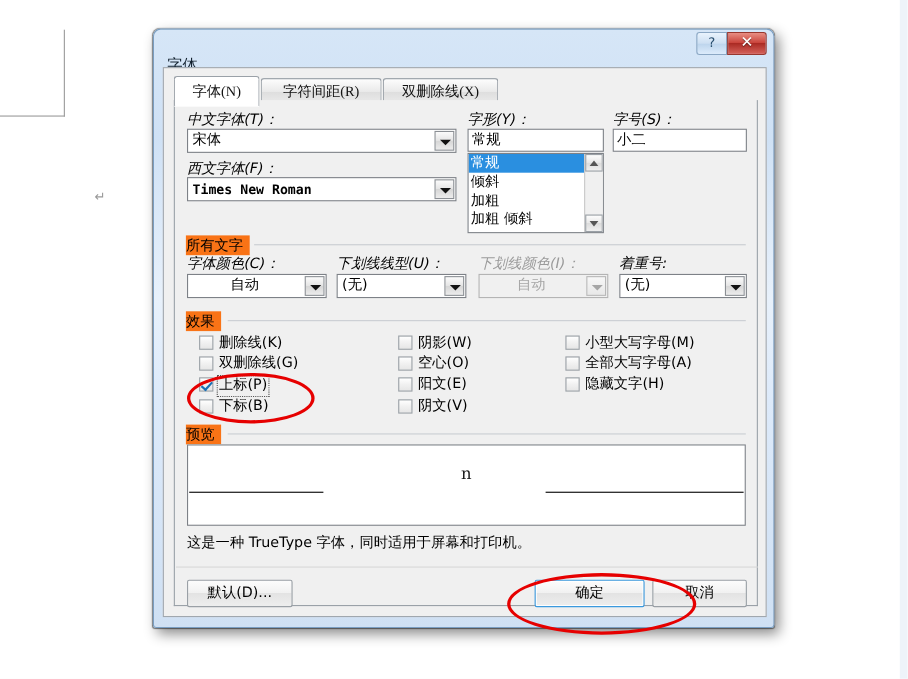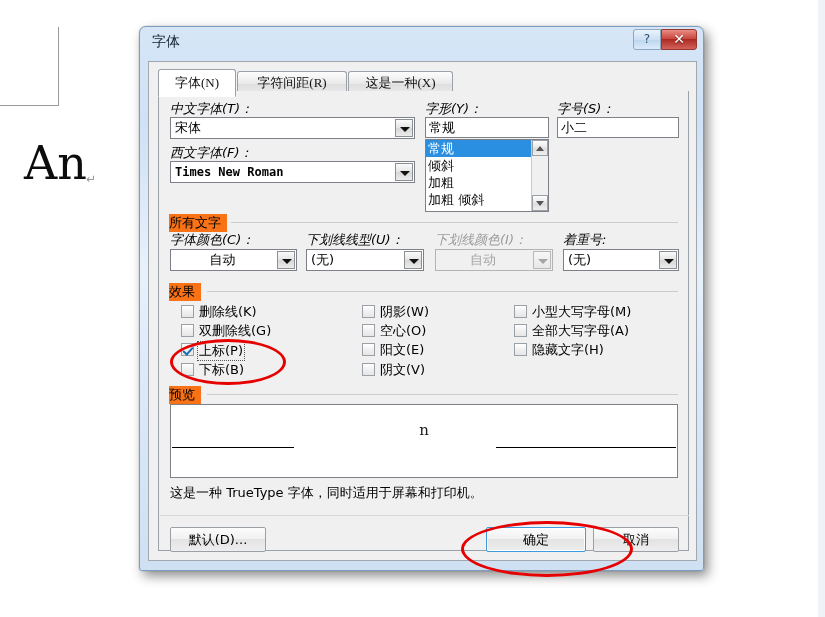--- a/index.html
+++ b/index.html
@@ -41,21 +41,21 @@
     background:linear-gradient(to bottom,#d6e6f7 0%,#cfe1f5 18%,#e8f1fb 45%,#ddeafa 62%,#cfe0f3 100%);
     box-shadow:4px 5px 12px rgba(0,0,0,.45), 0 0 1px rgba(0,0,0,.5);
     border:1px solid #7a9ec2;
     box-sizing:border-box;
     padding:0;
   }
   #titlebar{
     position:absolute;left:0;top:0;width:100%;height:34px;
   }
   #dlg-title{
-    position:absolute;left:12px;top:6px;
+    position:absolute;left:12px;top:24px;
     font-size:14px;color:#11202e;
     font-family:"DejaVu Sans","Liberation Sans",sans-serif;
   }
   .sysbtn{
     position:absolute;top:2px;height:21px;border:1px solid #8ba7c4;
     box-sizing:border-box;text-align:center;line-height:19px;font-size:12px;
   }
   #help-btn{
     right:42px;width:28px;
     background:linear-gradient(to bottom,#e9f3fd,#cddff2 50%,#bcd4ec 51%,#dcebfb);
@@ -219,39 +219,38 @@
     position:absolute;box-sizing:border-box;
     border:3px solid #e60000;border-radius:50%;
     background:transparent;pointer-events:none;
   }
 </style>
 </head>
 <body>
 
 <div id="doc-bg">
   <div id="margin-mark"></div>
-  <div id="doc-text">An</div>
   <div id="para-mark">↵</div>
   <div id="doc-right-edge"></div>
 </div>
 
 <div id="dialog">
 
   <div id="titlebar">
     <div id="dlg-title">字体</div>
     <div class="sysbtn" id="help-btn">?</div>
     <div class="sysbtn" id="close-btn">✕</div>
   </div>
 
   <div id="panel">
 
     <div id="tabstrip">
       <div class="tab active" style="left:0;width:78px;">字体(N)</div>
       <div class="tab" style="left:79px;width:110px;">字符间距(R)</div>
-      <div class="tab" style="left:190px;width:105px;">这是一种(X)</div>
+      <div class="tab" style="left:190px;width:105px;">双删除线(X)</div>
     </div>
 
     <div id="tabpage">
 
       <div class="lbl" style="left:11px;top:9px;">中文字体(T)：</div>
       <div class="combo" style="left:11px;top:26px;width:245px;padding-left:12px;">
         <div class="txt">宋体</div>
         <div class="arrow"></div>
       </div>
 

